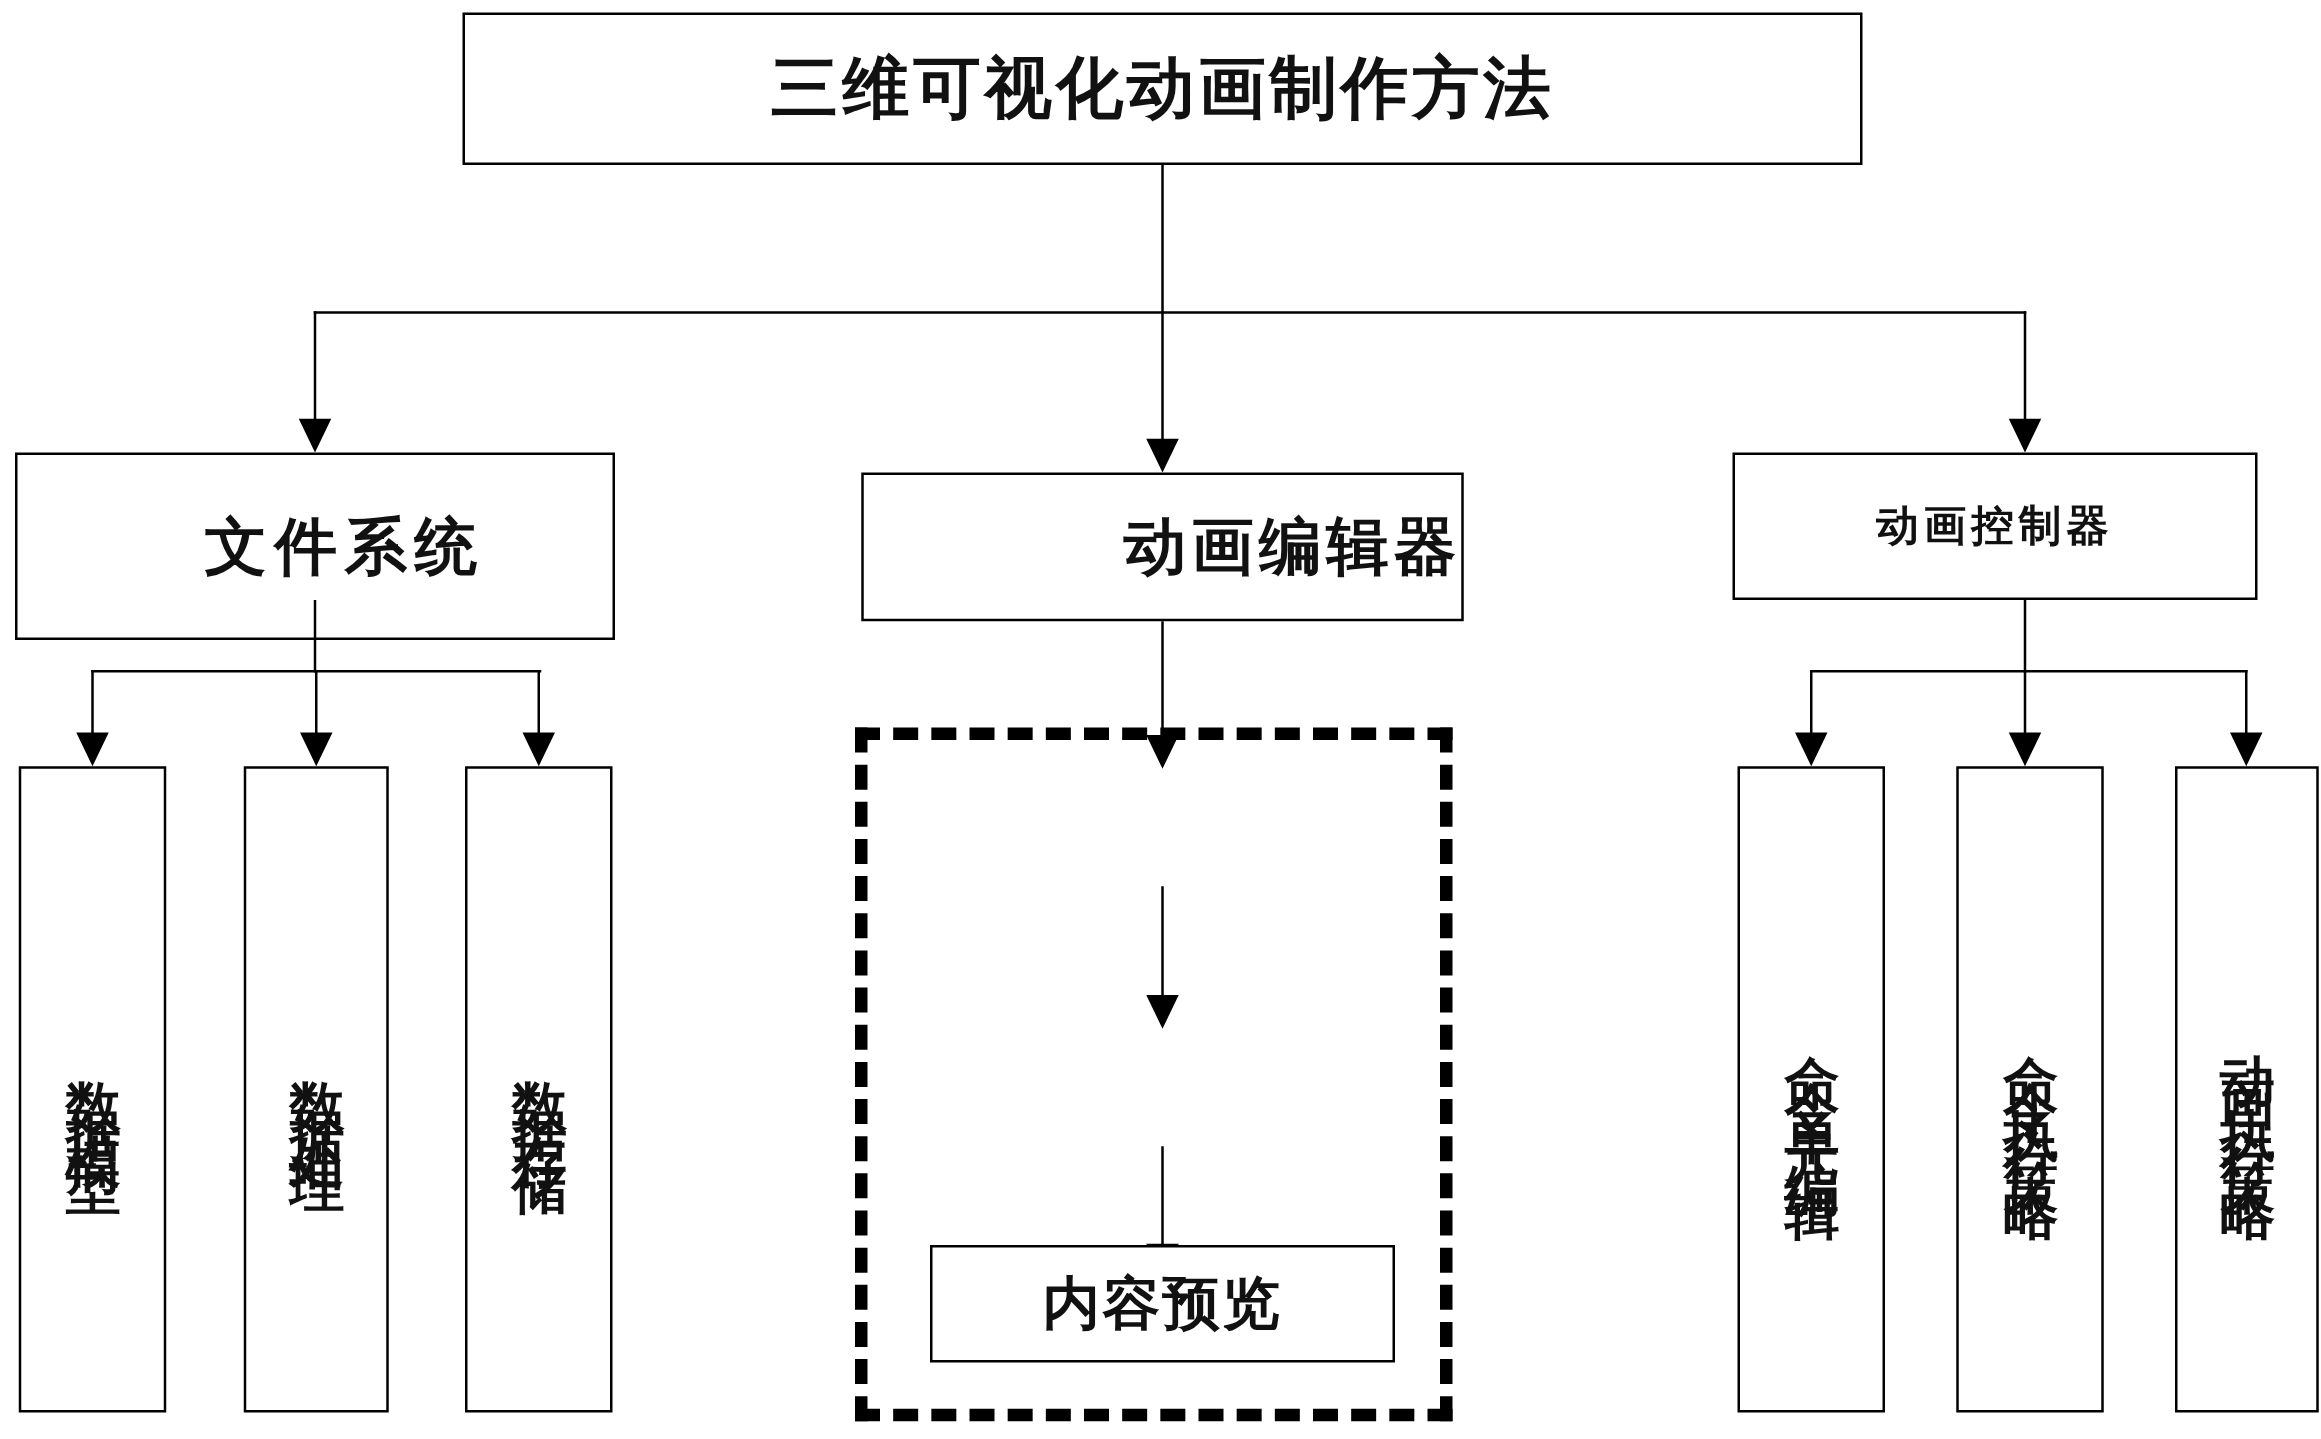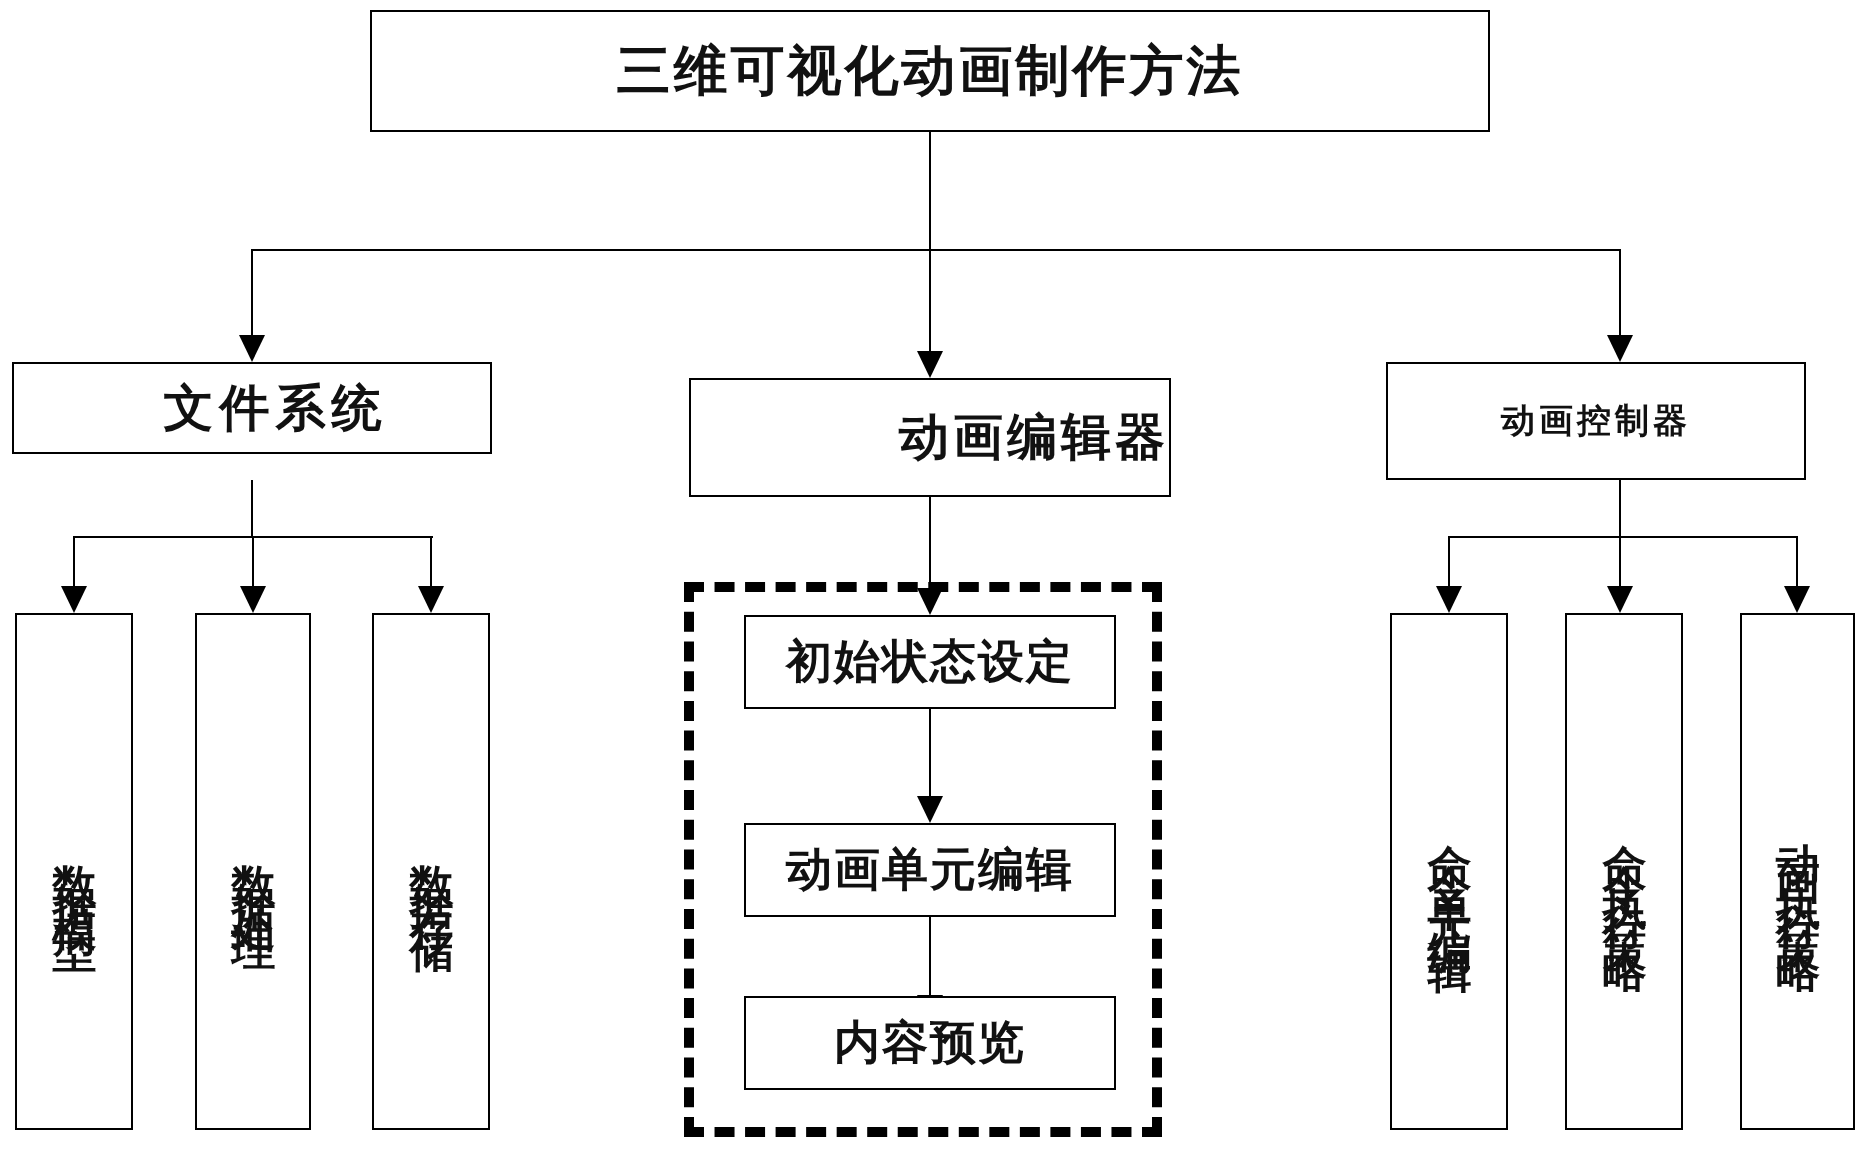--- a/index.html
+++ b/index.html
@@ -17,21 +17,21 @@
     position: absolute;
     border: 2px solid #000000;
     background: #ffffff;
     display: flex;
     align-items: center;
     justify-content: center;
     box-sizing: border-box;
     text-align: center;
   }
   .root-box   { left: 370px; top: 10px;  width: 1120px; height: 122px; font-size: 54px; letter-spacing: 3px; }
-  .file-box   { left: 12px;   top: 362px; width: 480px;  height: 92px; font-size: 50px; letter-spacing: 6px; padding-left: 47px; }
+  .file-box   { left: 12px;   top: 362px; width: 480px;  height: 150px; font-size: 50px; letter-spacing: 6px; padding-left: 47px; }
   .editor-box { left: 689px;  top: 378px; width: 482px;  height: 119px; font-size: 50px; letter-spacing: 4px; justify-content: flex-end; }
   .ctrl-box   { left: 1386px; top: 362px; width: 420px;  height: 118px; font-size: 34px; letter-spacing: 4px; }
 
   .vbox {
     position: absolute;
     top: 613px;
     height: 517px;
     border: 2px solid #000000;
     background: #ffffff;
     display: flex;
@@ -134,29 +134,23 @@
   </div>
   <div class="vbox fc3">
     <span>数据存储</span>
   </div>
 
   <div class="vline" style="left:929px; top:497px; height:92px;"></div>
   <div class="arrow-down" style="left:917px; top:588px;"></div>
 
   <div class="dashed-group"></div>
 
-  <div class="step step1">
-    <span>初始状态设定</span>
-  </div>
   <div class="vline" style="left:929px; top:709px; height:89px;"></div>
   <div class="arrow-down" style="left:917px; top:796px;"></div>
 
-  <div class="step step2">
-    <span>动画单元编辑</span>
-  </div>
   <div class="vline" style="left:929px; top:917px; height:80px;"></div>
   <div class="arrow-down" style="left:917px; top:995px;"></div>
 
   <div class="step step3">
     <span>内容预览</span>
   </div>
 
   <div class="vline" style="left:1619px; top:480px; height:58px;"></div>
   <div class="hline" style="left:1448px; top:536px; width:350px;"></div>
   <div class="vline" style="left:1448px; top:536px; height:51px;"></div>

